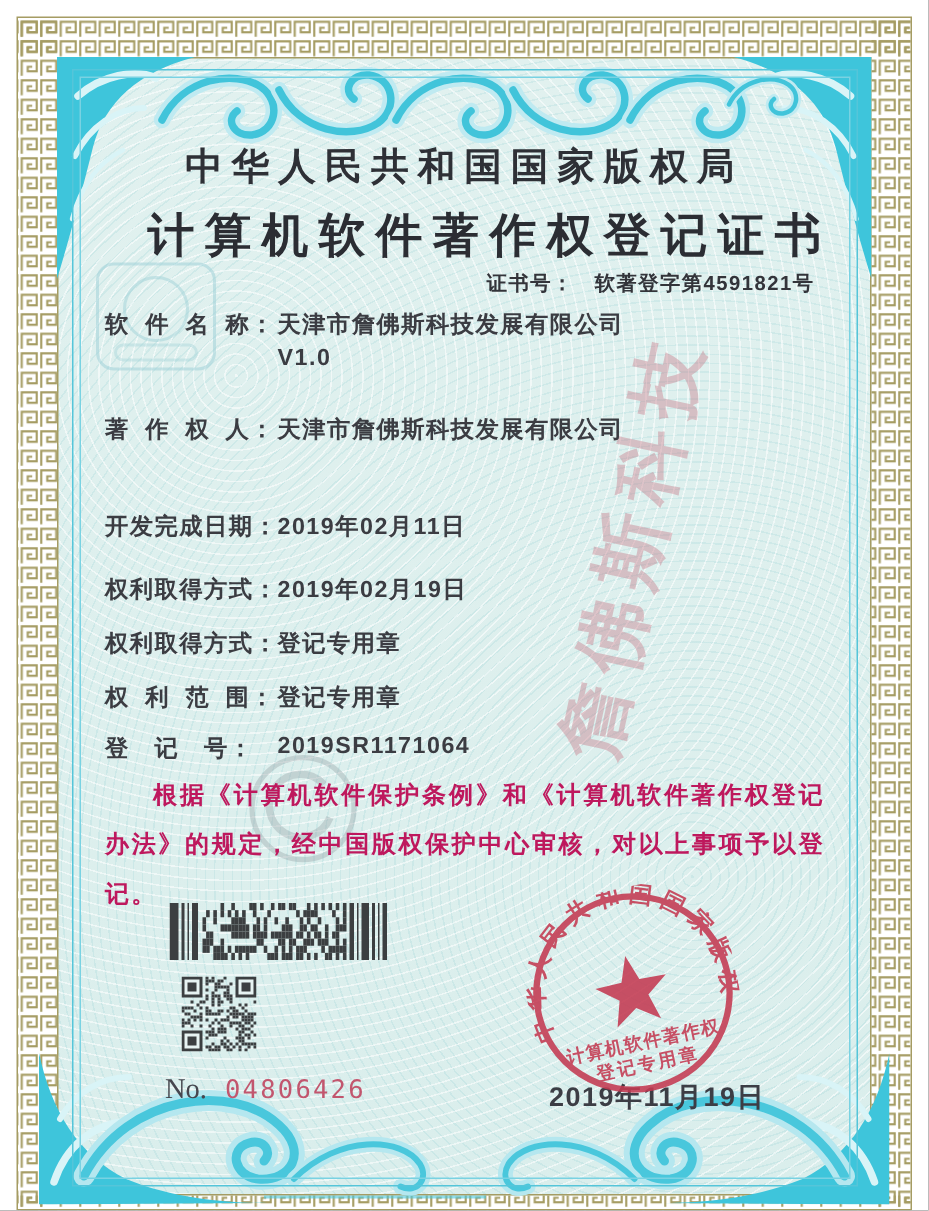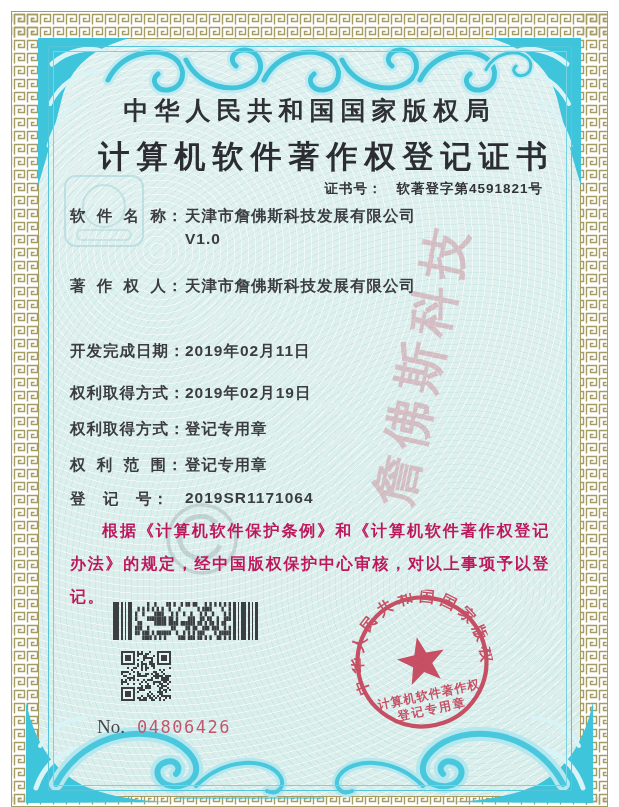--- a/index.html
+++ b/index.html
@@ -44,21 +44,21 @@
   .row{position:absolute;left:0;width:100%;font-size:15.5px;font-weight:bold;
     color:#3b3c42;letter-spacing:1px;z-index:4;}
   .row .lbl{position:absolute;left:70px;white-space:pre;font-family:Liberation Mono, monospace;}
   .row .val{position:absolute;left:185px;white-space:pre;}
   .val2{position:absolute;left:185px;top:24px;}
   .statement{position:absolute;left:70px;top:514px;width:480px;margin:0;
     font-size:16px;font-weight:bold;line-height:33px;letter-spacing:1.5px;color:#be185d;
     text-indent:2em;text-align:justify;z-index:4;}
   .barcode{position:absolute;left:113px;top:602px;z-index:4;}
   .qrcode{position:absolute;left:121px;top:651px;z-index:4;}
-  .serial{position:absolute;left:97px;top:716px;z-index:4;}
+  .serial{position:absolute;left:110px;top:716px;z-index:4;}
   .serial .no{font-family:"Liberation Serif","DejaVu Serif",serif;font-size:19px;color:#46464e;}
   .serial .num{font-family:"DejaVu Sans Mono","Liberation Mono",monospace;
     font-size:17px;letter-spacing:1.5px;color:#c2566e;margin-left:12px;}
   .seal{position:absolute;left:352px;top:592px;z-index:5;opacity:.88;transform:rotate(-12deg);}
   .seal-date{position:absolute;left:366px;top:719px;font-size:18px;font-weight:bold;
     letter-spacing:1px;color:#3c3d45;z-index:4;}
 </style>
 </head>
 <body>
 
@@ -556,14 +556,15 @@
       <path id="sealArc" d="M16,99 A64,64 0 1 1 134,99" fill="none"></path>
     </defs>
     <text font-size="16.5" font-weight="bold" fill="#c43a52" letter-spacing="5.5" font-family="Liberation Sans, DejaVu Sans, sans-serif">
       <textPath href="#sealArc" startOffset="4">中华人民共和国国家版权局</textPath>
     </text>
     <path fill="#c43a52" d="M75,48 L81.5,66.1 L100.7,66.7 L85.5,78.4 L90.9,96.8 L75,86 L59.1,96.8 L64.5,78.4 L49.3,66.7 L68.5,66.1 Z"></path>
     <text x="75" y="115" text-anchor="middle" font-size="13" font-weight="bold" fill="#c43a52" letter-spacing="1" font-family="Liberation Sans, DejaVu Sans, sans-serif">计算机软件著作权</text>
     <text x="75" y="131" text-anchor="middle" font-size="13" font-weight="bold" fill="#c43a52" letter-spacing="2" font-family="Liberation Sans, DejaVu Sans, sans-serif">登记专用章</text>
   </svg>
 
+  <div class="seal-date">2019年11月19日</div>
 
 </div>
 
 </body></html>

